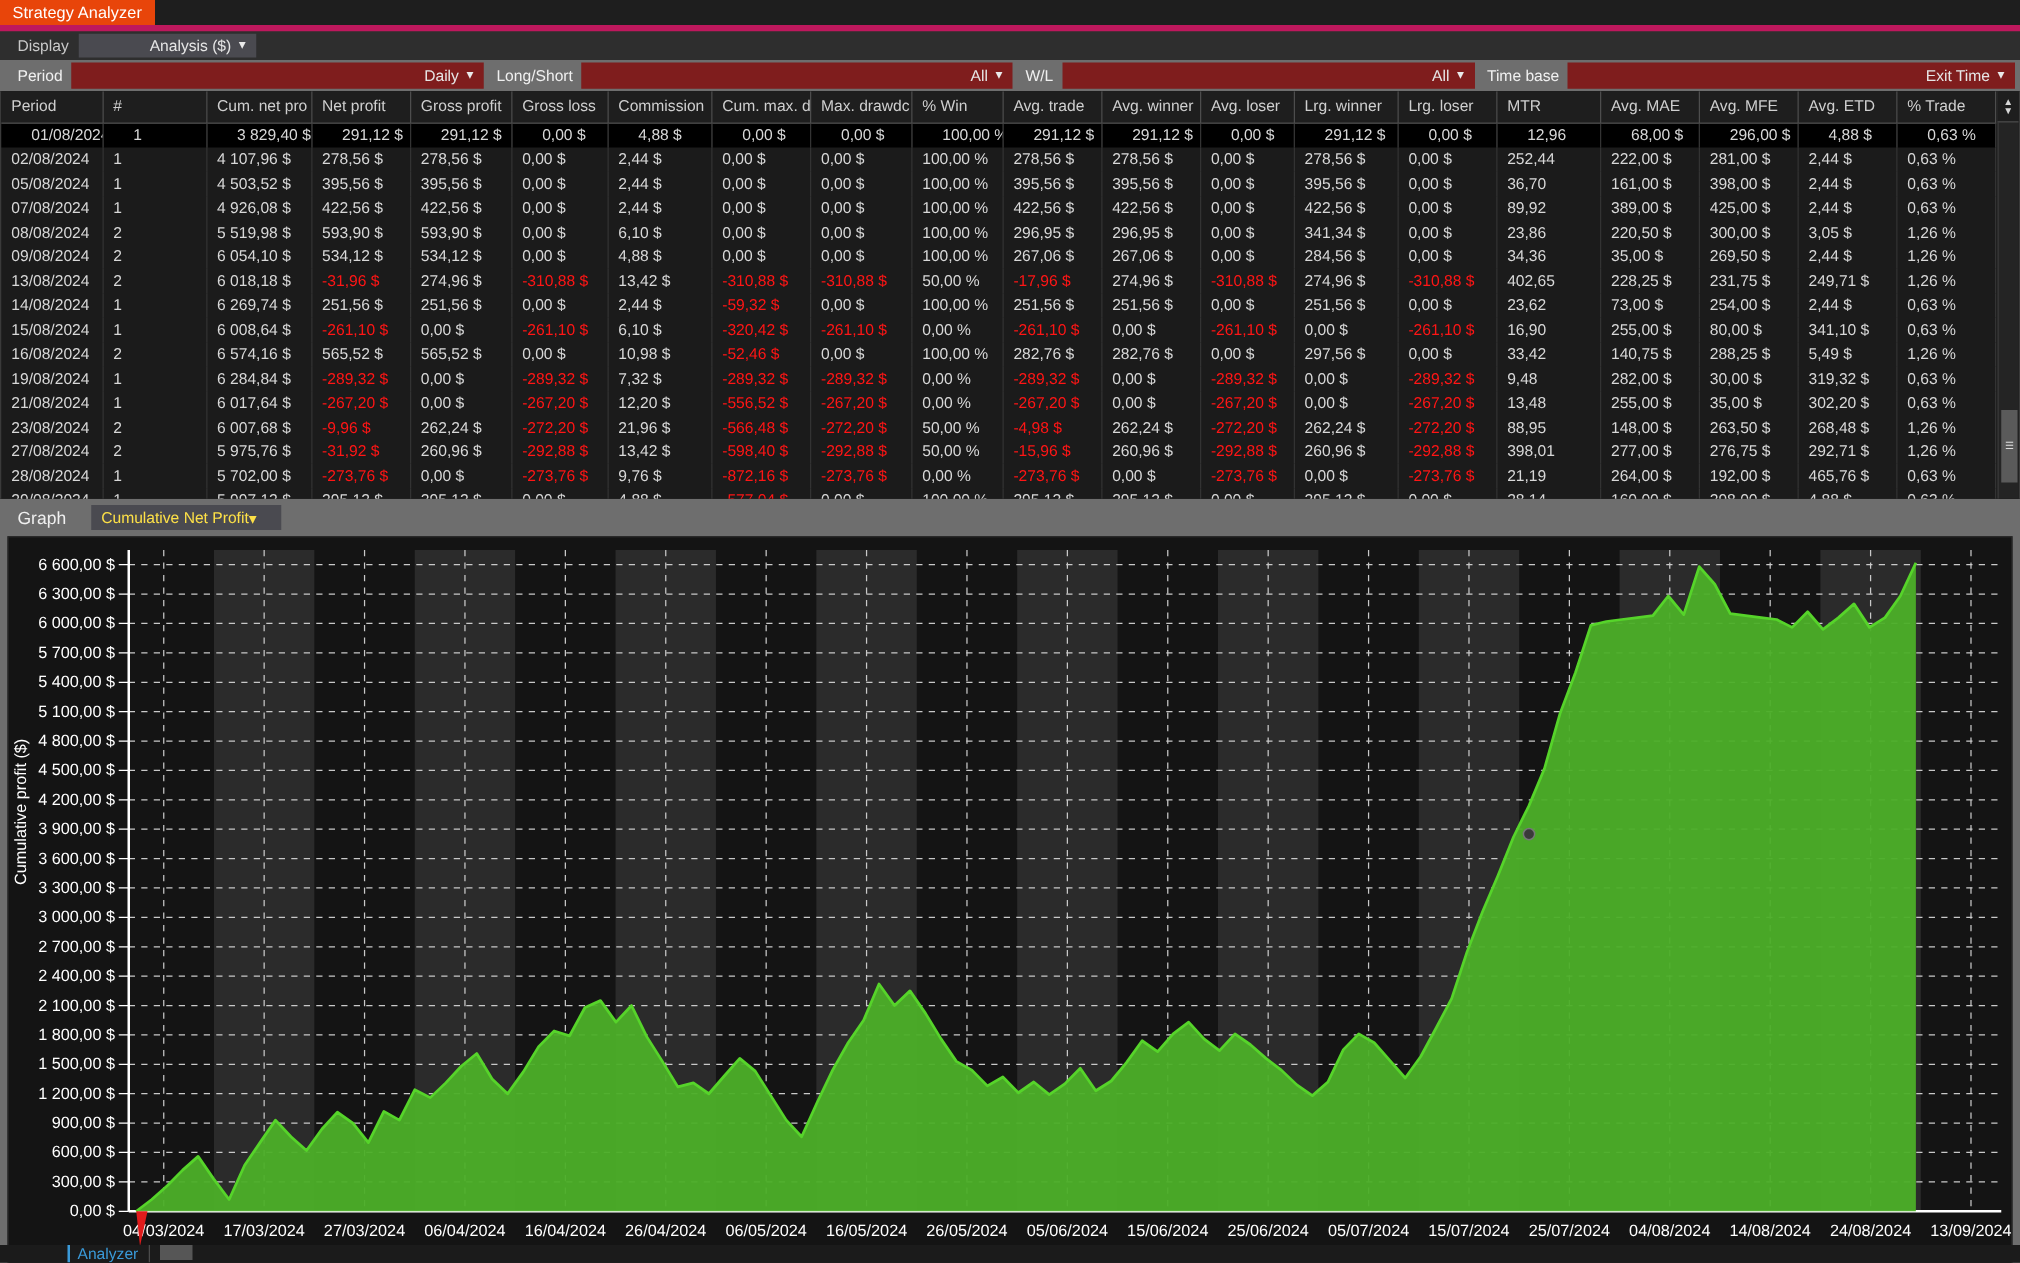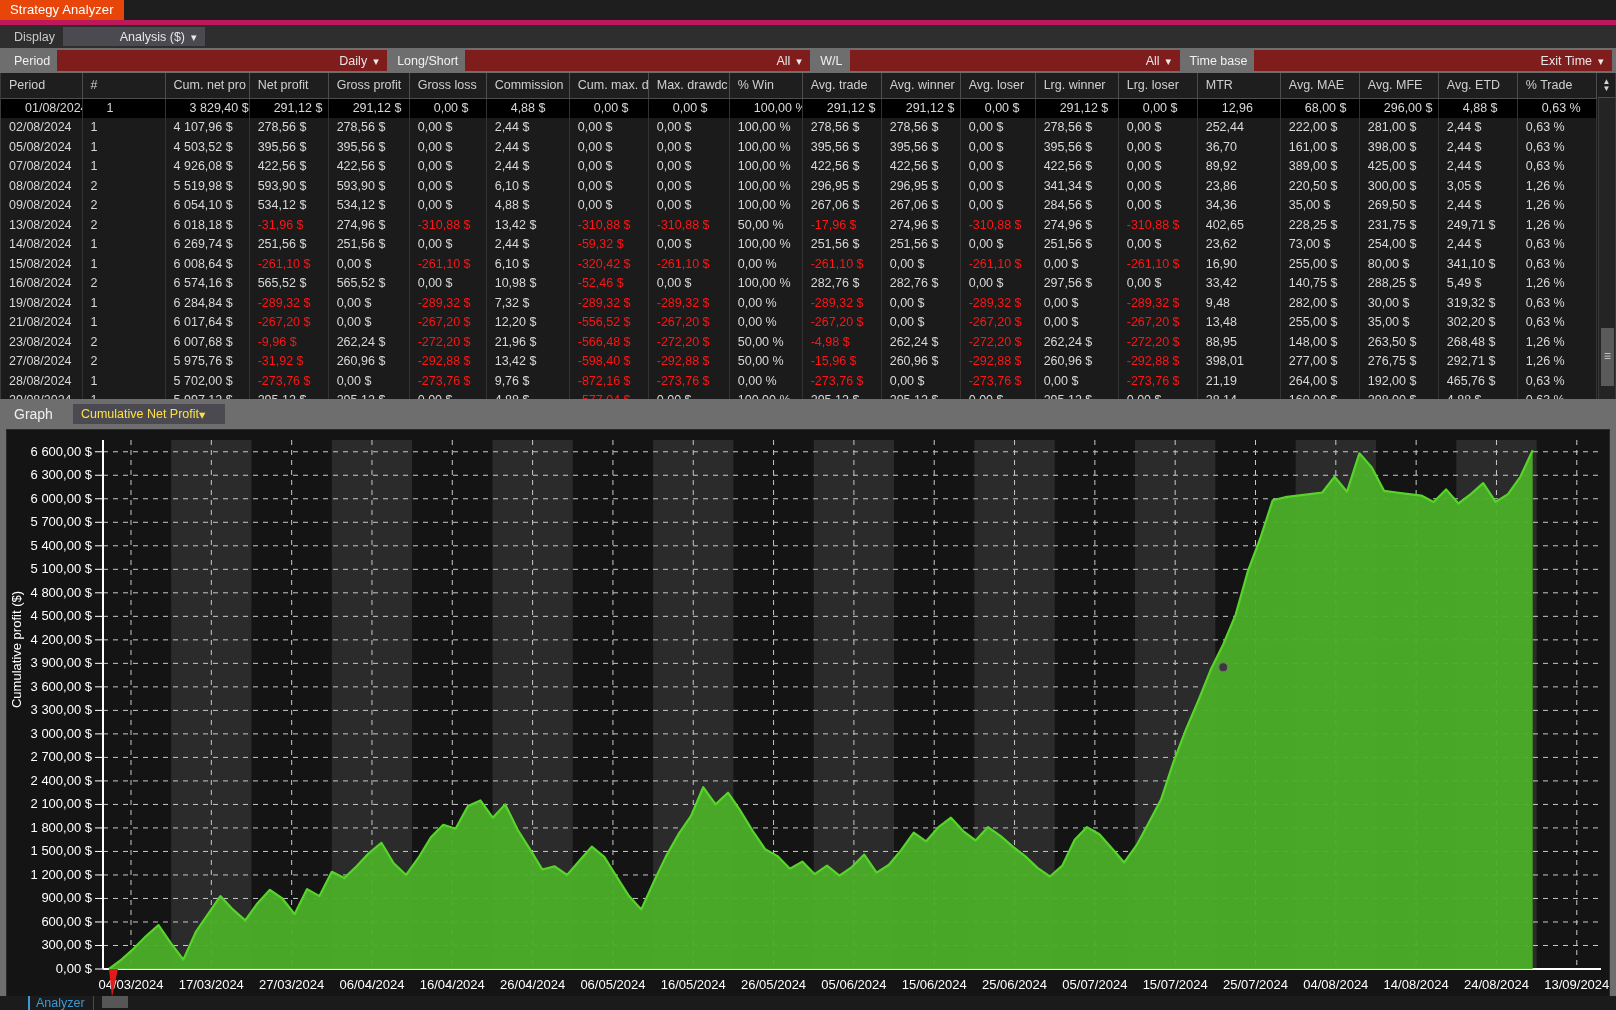--- a/index.html
+++ b/index.html
@@ -181,21 +181,21 @@
   }
   #chart-svg { display: block; }
 
   
   #bottom-strip {
     position: absolute;
     left: 0; bottom: 0;
     width: 100%; height: 14px;
     background: #1b1b1b;
     display: flex; align-items: flex-start;
-    padding-left: 28px;
+    padding-left: 54px;
     margin-top: 42px;
   }
   #bottom-tab {
     color: #3a9ad9;
     font-size: 12.5px;
     line-height: 14px;
     border-left: 2px solid #3a9ad9;
     padding-left: 6px;
     white-space: nowrap;
     overflow: hidden;

